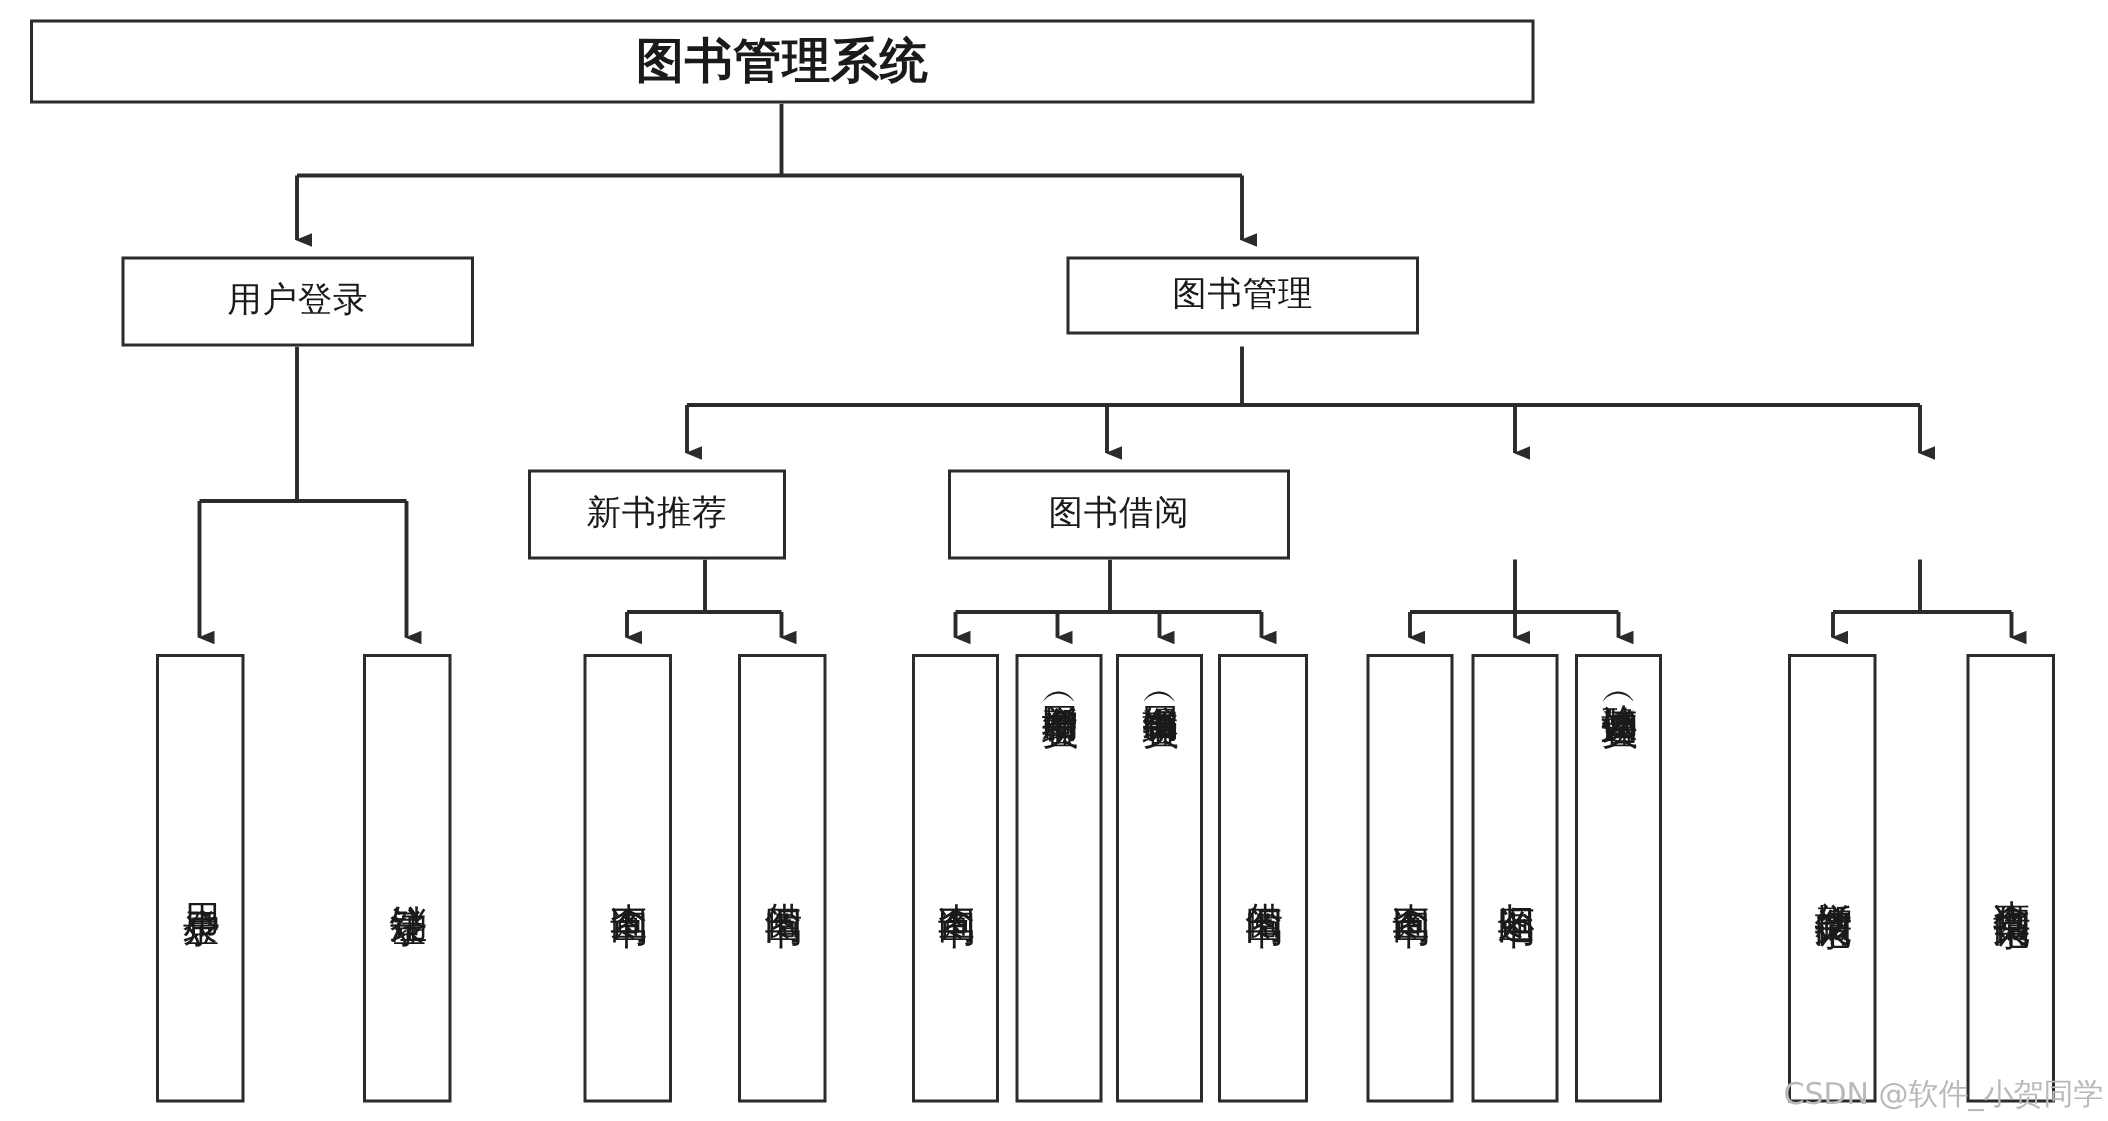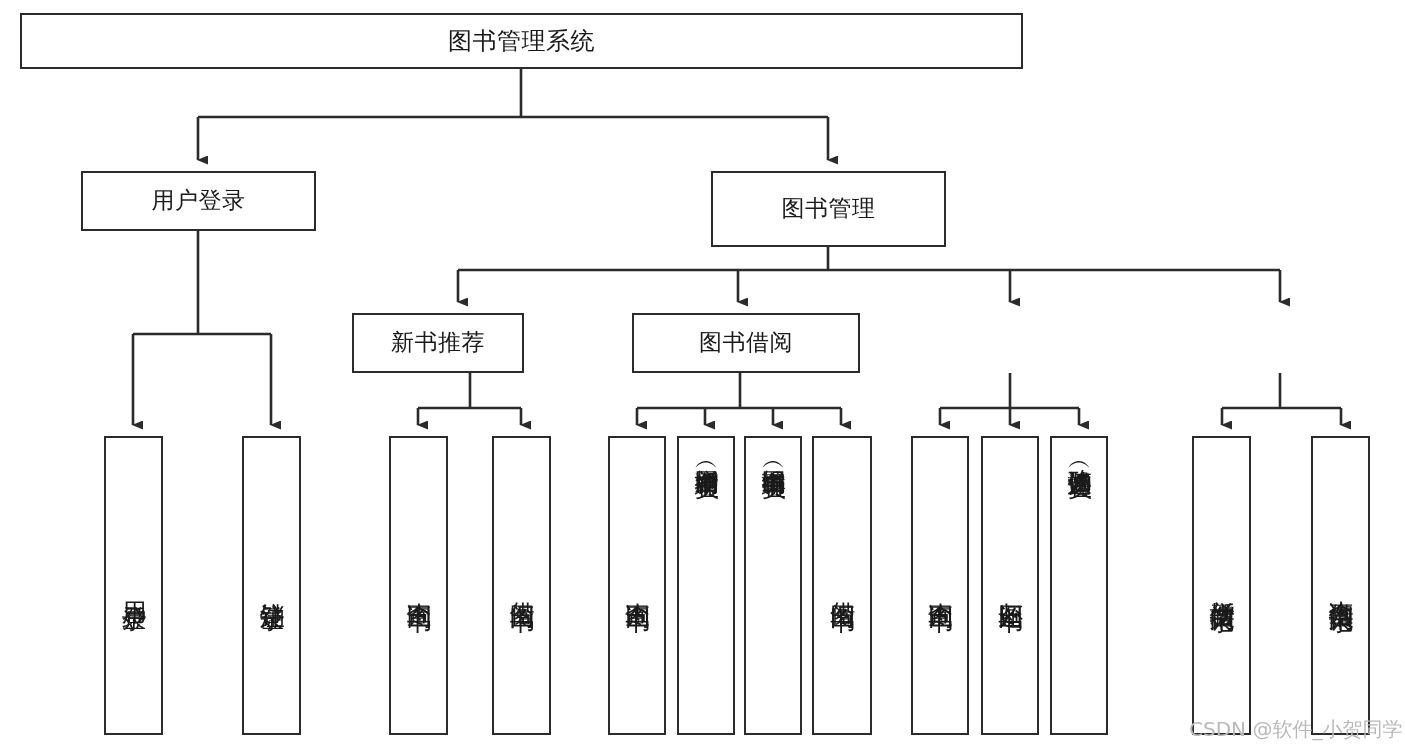--- a/index.html
+++ b/index.html
@@ -41,21 +41,22 @@
     line-height: 1.18;
     text-align: center;
     white-space: nowrap;
   }
   
   .node.horiz .node-label {
     font-size: 23px;
     letter-spacing: 0.5px;
   }
   .node.root .node-label {
-    font-size: 24px;
+    font-size: 32px;
+    font-weight: bold;
   }
   
   .node.vert {
     align-items: flex-start;
     padding-top: 12px;
   }
   .node.vert .node-label {
     writing-mode: vertical-rl;
     text-orientation: upright;
     font-size: 25px;
@@ -155,21 +156,21 @@
   </svg>
 
   <div class="node horiz root" style="left:20px; top:13px; width:1003px; height:56px;">
     <span class="node-label">图书管理系统</span>
   </div>
 
   <div class="node horiz" style="left:81px; top:171px; width:235px; height:60px;">
     <span class="node-label">用户登录</span>
   </div>
 
-  <div class="node horiz" style="left:711px; top:171px; width:235px; height:76px;">
+  <div class="node horiz" style="left:711px; top:171px; width:235px; height:52px;">
     <span class="node-label">图书管理</span>
   </div>
 
   <div class="node horiz" style="left:352px; top:313px; width:172px; height:60px;">
     <span class="node-label">新书推荐</span>
   </div>
 
   <div class="node horiz" style="left:632px; top:313px; width:228px; height:60px;">
     <span class="node-label">图书借阅</span>
   </div>

